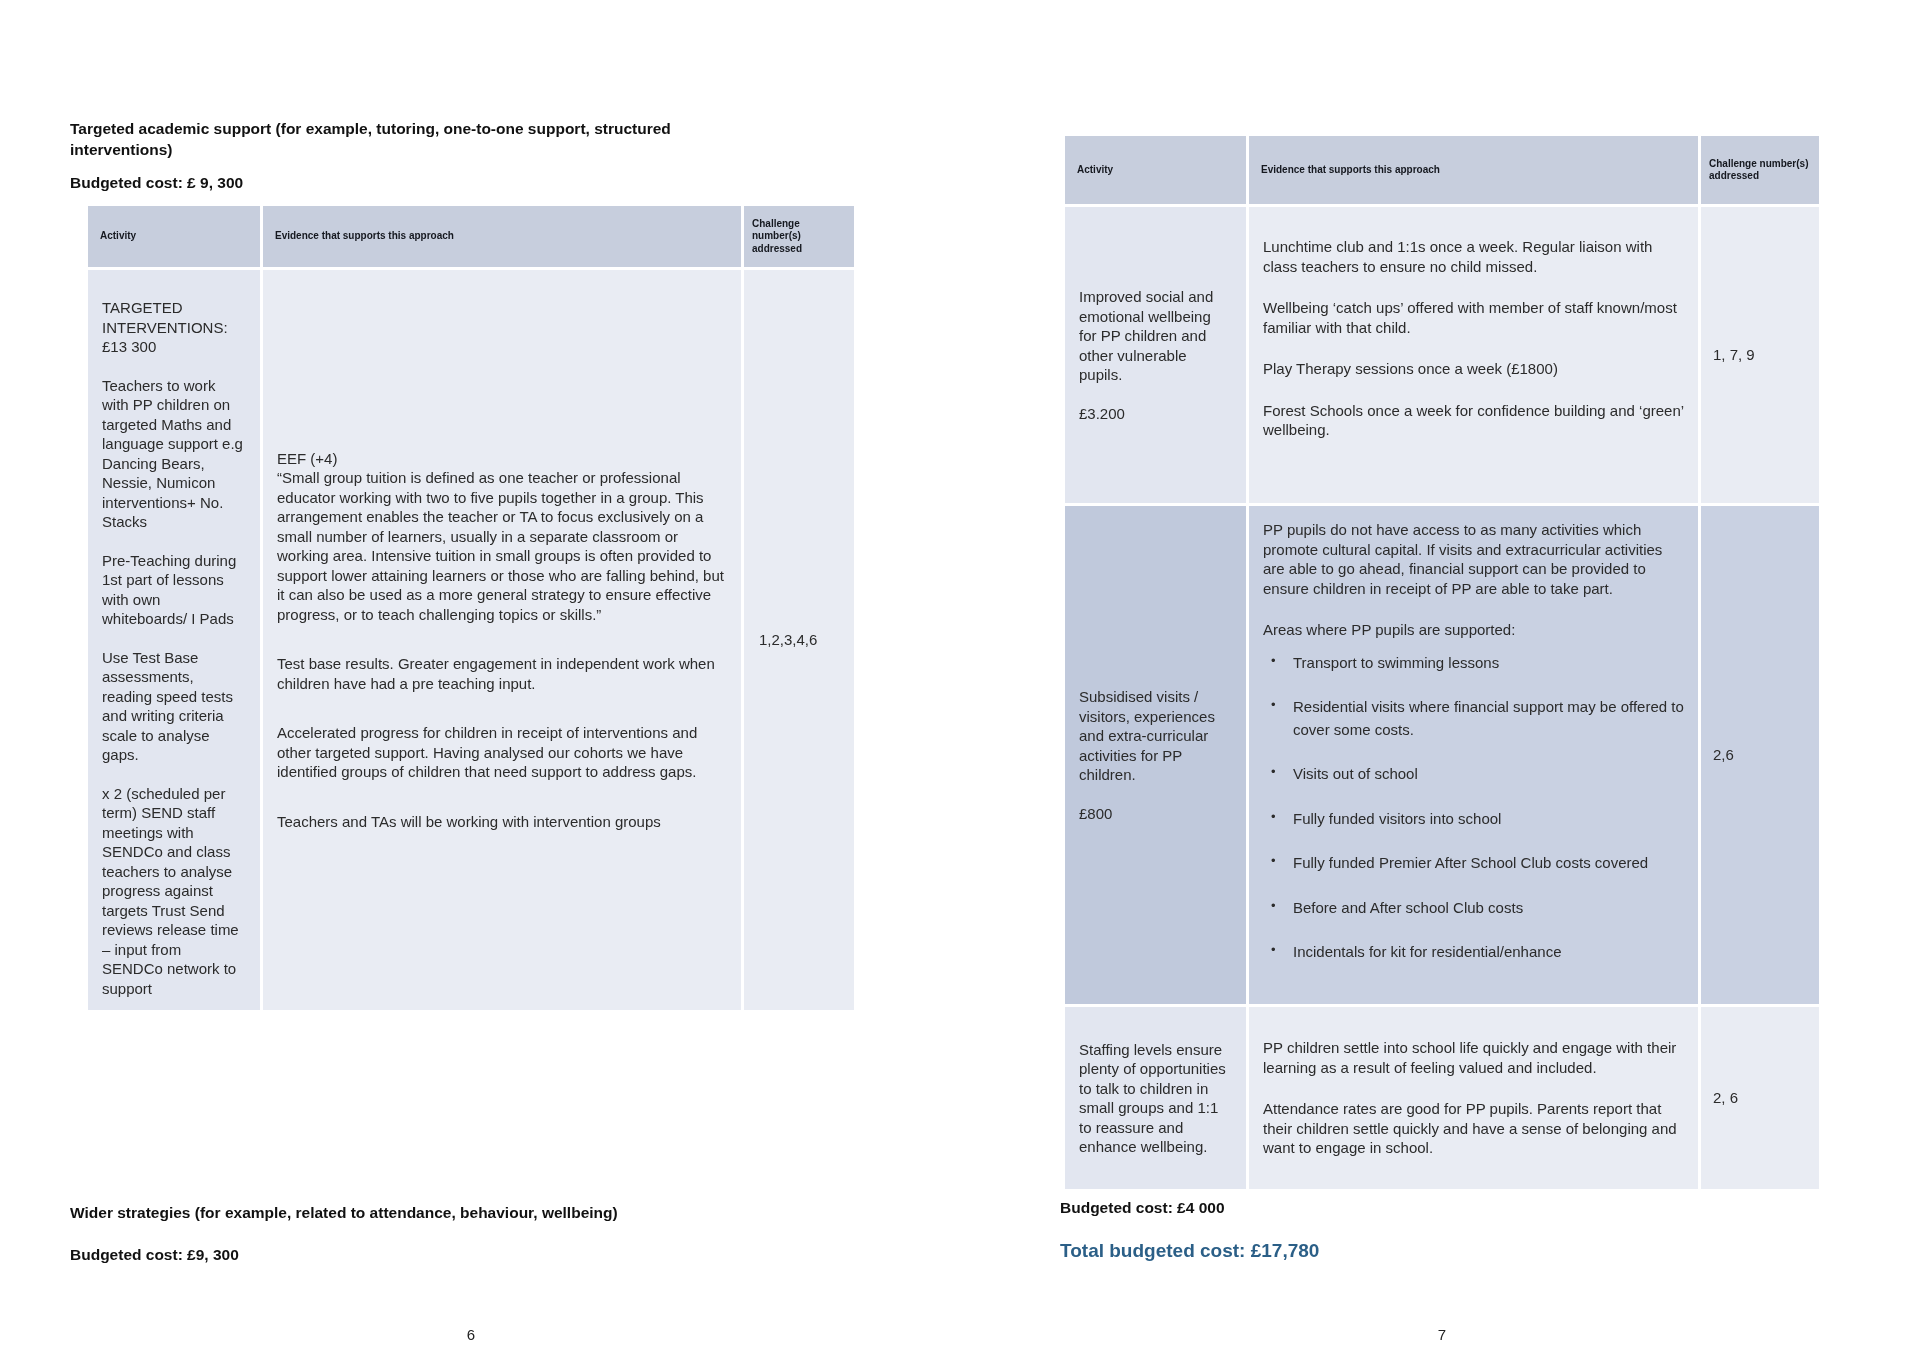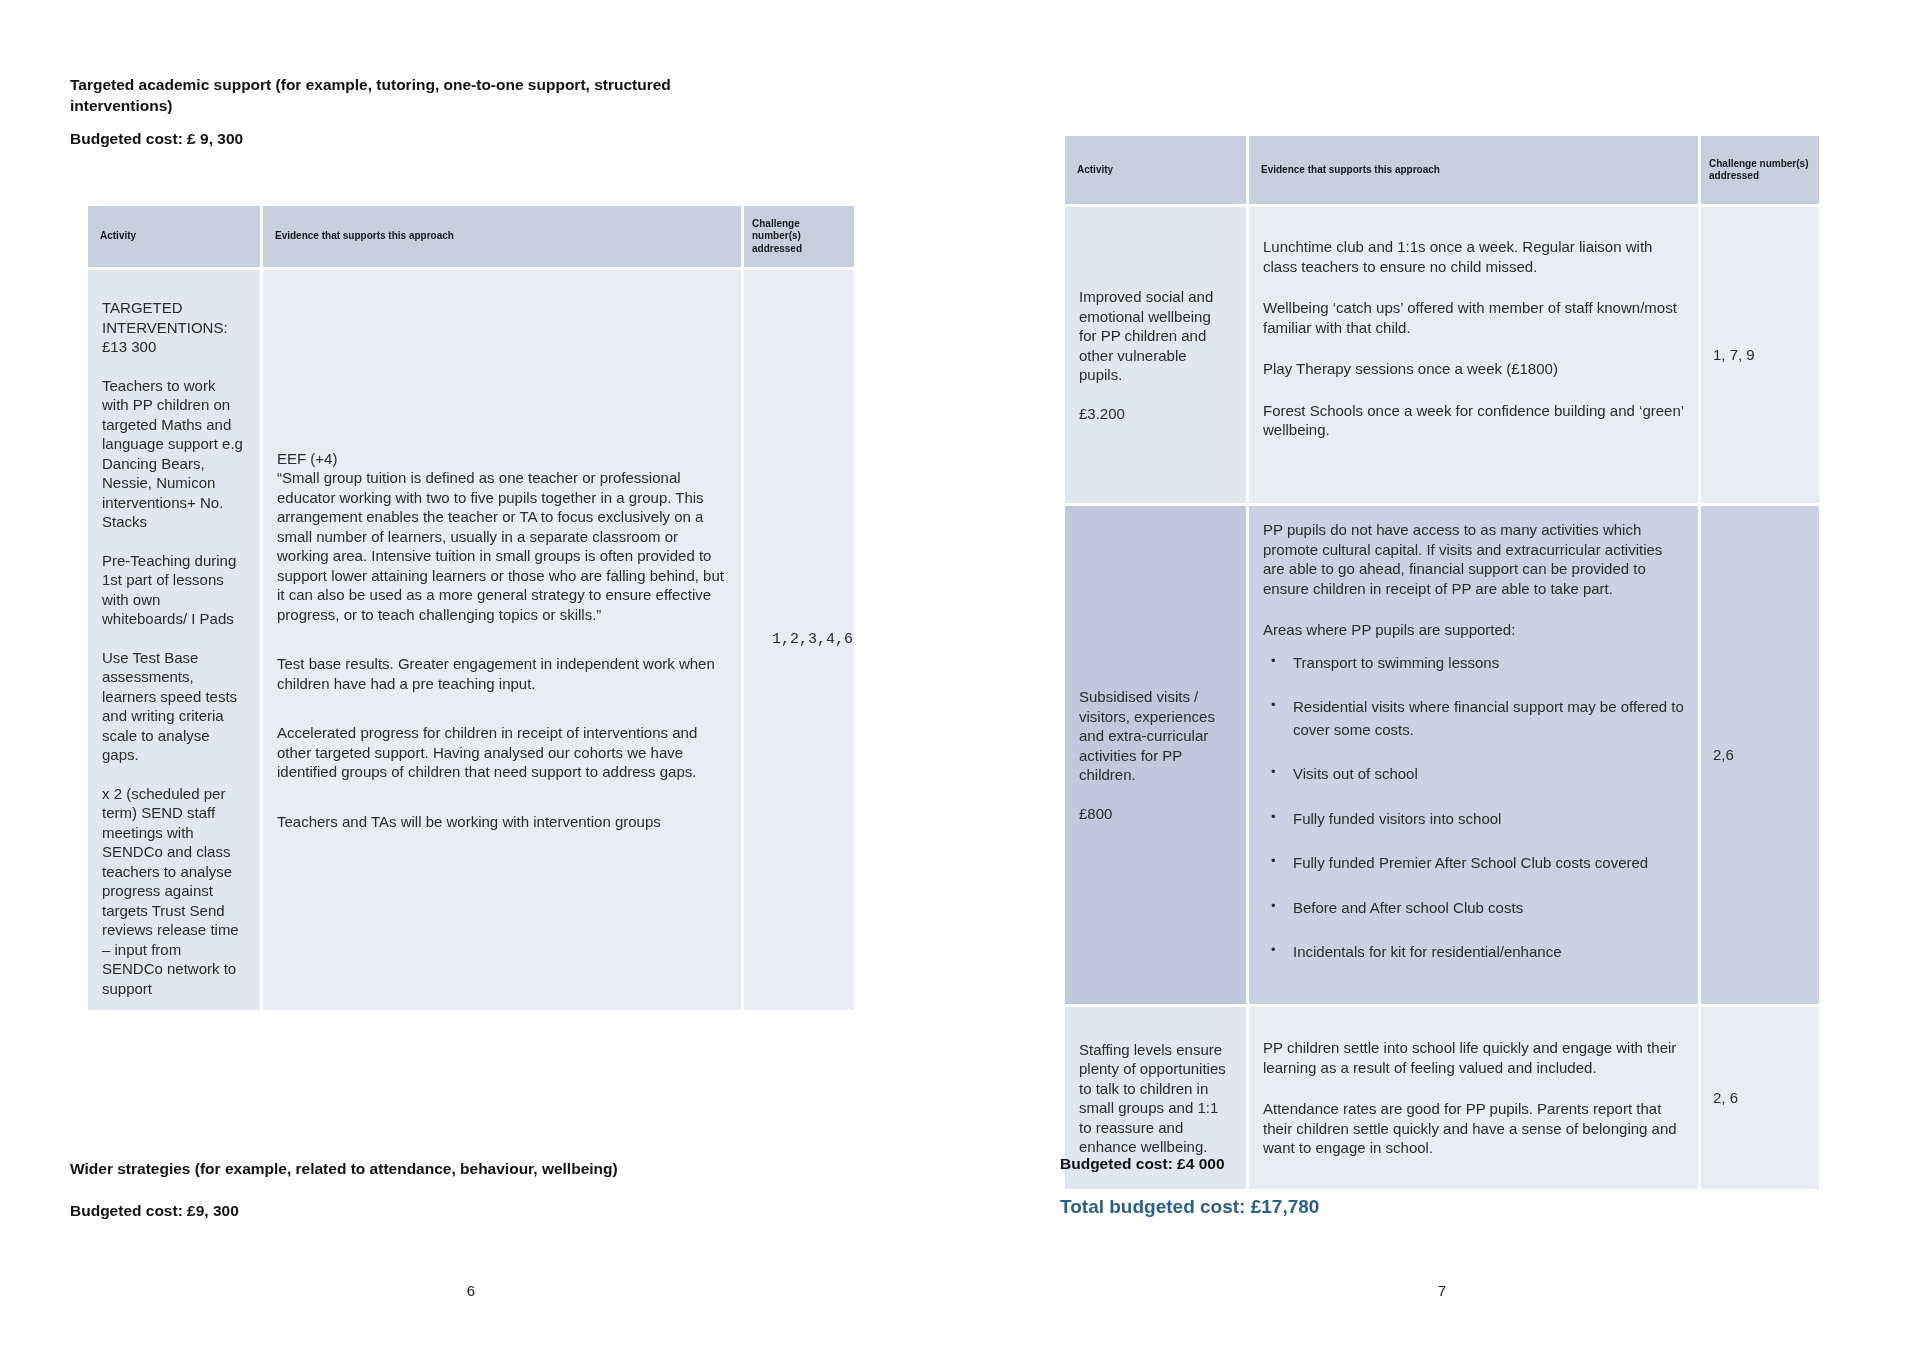--- a/index.html
+++ b/index.html
@@ -12,21 +12,21 @@
     --text-color:#2b2b2b;
   }
   *{box-sizing:border-box;}
   html,body{margin:0;padding:0;}
   body{
     width:1920px;height:1354px;position:relative;background:#ffffff;
     font-family:"Liberation Sans","DejaVu Sans",sans-serif;
     color:var(--text-color);
     font-size:15px;
   }
-  .abs{position:absolute;}
+  .abs{position:absolute;margin-top:44px;}
   .bold-head{font-weight:bold;color:#111;font-size:15.5px;line-height:1.38;}
   .doc-table{
     border-collapse:separate;border-spacing:3px;table-layout:fixed;
     position:absolute;background:#ffffff;
   }
   .doc-table th{
     background:var(--table-header-bg);
     font-weight:bold;color:#15181f;font-size:10px;line-height:1.25;
     text-align:left;vertical-align:middle;padding:6px 12px;
   }
@@ -72,31 +72,31 @@
       <tr>
     <th style="height:61px;">Activity</th>
     <th>Evidence that supports this approach</th>
     <th style="padding:6px 8px;">Challenge number(s) addressed</th>
   </tr>
   <tr>
     <td class="cell-activity vtop" style="height:714px;padding-top:28px;margin-top:12px;">
           <p>TARGETED INTERVENTIONS: £13 300</p>
           <p>Teachers to work with PP children on targeted Maths and language support e.g Dancing Bears, Nessie, Numicon interventions+ No. Stacks</p>
           <p>Pre-Teaching during 1st part of lessons with own whiteboards/ I Pads</p>
-          <p>Use Test Base assessments, learners speed tests and writing criteria scale to analyse gaps.</p>
+          <p>Use Test Base assessments, reading speed tests and writing criteria scale to analyse gaps.</p>
           <p>x 2 (scheduled per term) SEND staff meetings with SENDCo and class teachers to analyse progress against targets Trust Send reviews release time – input from SENDCo network to support</p>
         </td>
     <td class="cell-body evi-left">
           <p>EEF (+4)
 “Small group tuition is defined as one teacher or professional educator working with two to five pupils together in a group. This arrangement enables the teacher or TA to focus exclusively on a small number of learners, usually in a separate classroom or working area. Intensive tuition in small groups is often provided to support lower attaining learners or those who are falling behind, but it can also be used as a more general strategy to ensure effective progress, or to teach challenging topics or skills.”</p>
           <p>Test base results.  Greater engagement in independent work when children have had a pre teaching input.</p>
           <p>Accelerated progress for children in receipt of interventions and other targeted support. Having analysed our cohorts we have identified groups of children that need support to address gaps.</p>
           <p>Teachers and TAs will be working with intervention groups</p>
         </td>
-    <td class="cell-body challenge-cell" style="padding:8px 6px 8px 28px;font-family:Liberation Mono, monospace;">1,2,3,4,6</td>
+    <td class="cell-body challenge-cell" style="padding:8px 6px 8px 15px;">1,2,3,4,6</td>
   </tr>
 </tbody>
   </table>
 
 <div class="abs bold-head" style="left:70px;top:1158px;width:760px;">Wider strategies (for example, related to attendance, behaviour, wellbeing)</div>
 
 <div class="abs bold-head" style="left:70px;top:1200px;width:500px;">Budgeted cost: £9, 300</div>
 
 <div class="abs page-number" style="left:85px;top:1282px;width:772px;">6</div>
 

